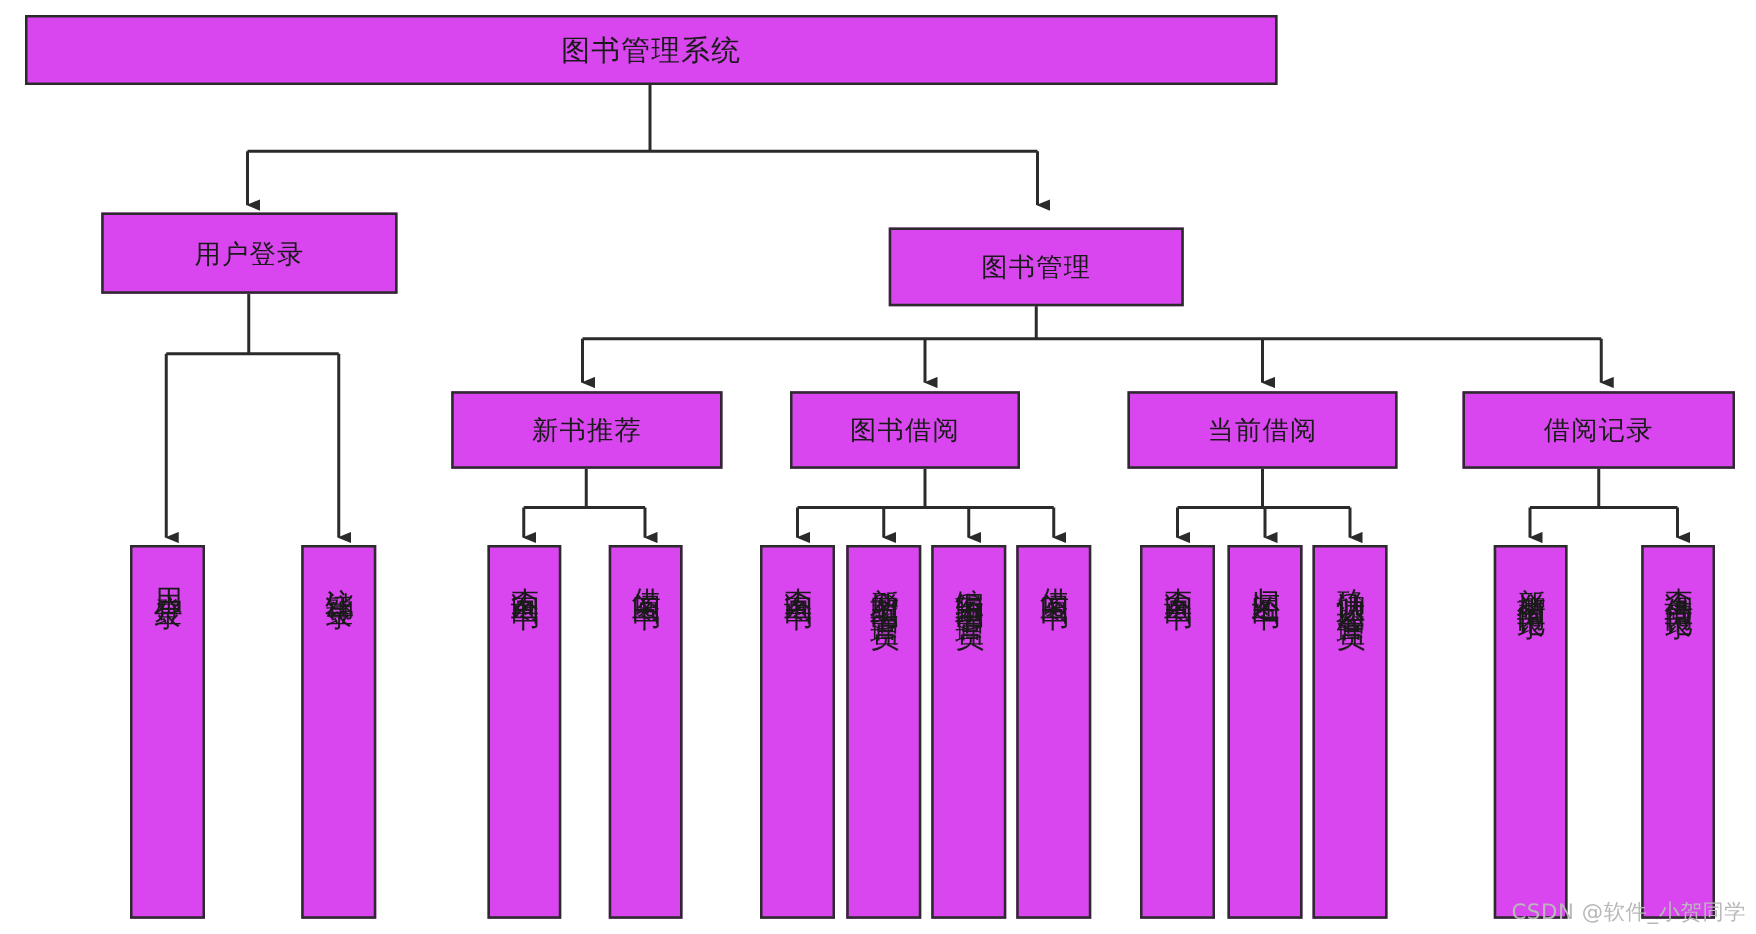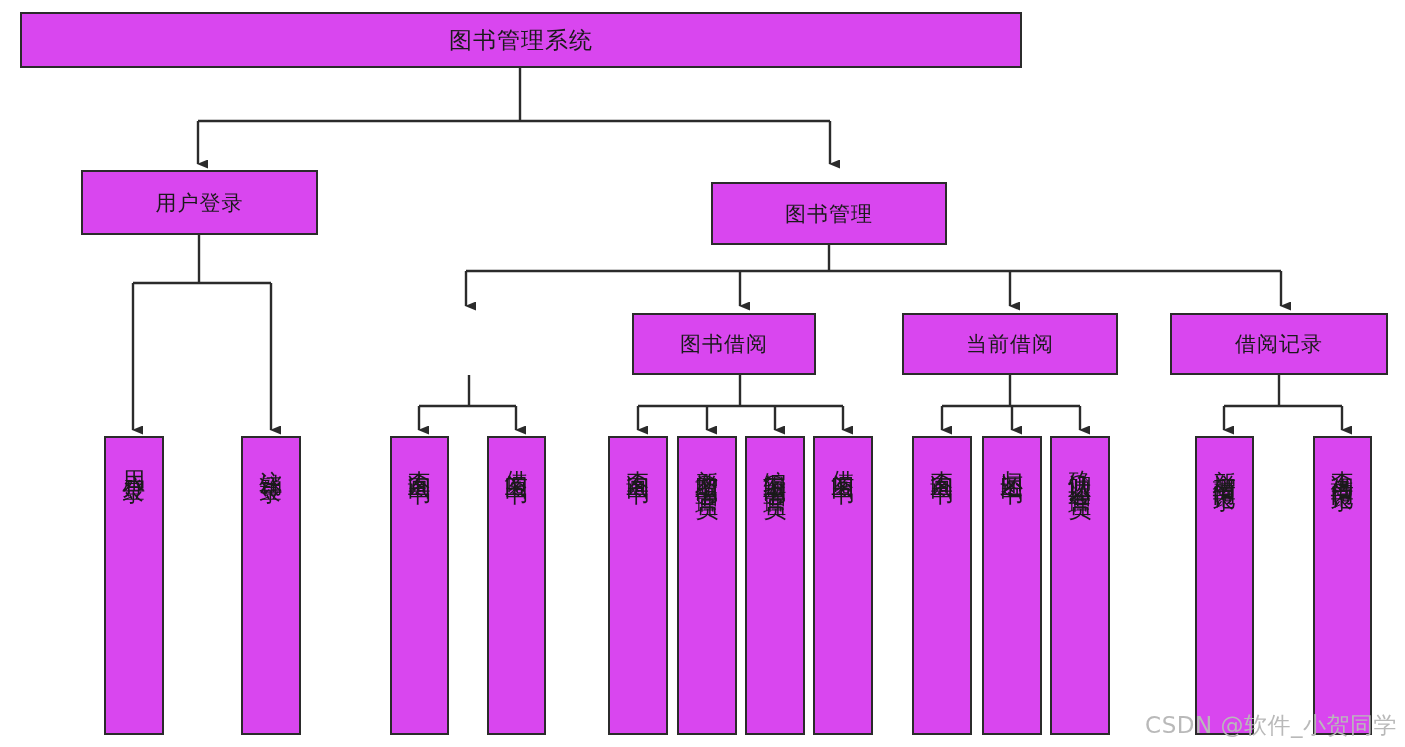--- a/index.html
+++ b/index.html
@@ -57,21 +57,21 @@
     text-orientation: upright;
     line-height: 1.06;
     letter-spacing: 4px;
     white-space: nowrap;
     display: block;
   }
   .watermark {
     position: absolute;
     right: 8px;
     bottom: 6px;
-    font-size: 23px;
+    font-size: 17px;
     color: #b9b9b9;
     letter-spacing: 0.5px;
     white-space: nowrap;
   }
 </style>
 </head>
 <body>
 
 <div id="canvas">
 
@@ -129,20 +129,23 @@
     <span>图书管理系统</span>
   </div>
 
   <div class="node node-l1" style="left:81px; top:170px; width:237px; height:65px;">
     <span>用户登录</span>
   </div>
   <div class="node node-l1" style="left:711px; top:170px; width:236px; height:63px;margin-top:12px;">
     <span>图书管理</span>
   </div>
 
+  <div class="node node-l2" style="left:361px; top:313px; width:217px; height:62px;">
+    <span>新书推荐</span>
+  </div>
   <div class="node node-l2" style="left:632px; top:313px; width:184px; height:62px;">
     <span>图书借阅</span>
   </div>
   <div class="node node-l2" style="left:902px; top:313px; width:216px; height:62px;text-align:right;">
     <span>当前借阅</span>
   </div>
   <div class="node node-l2" style="left:1170px; top:313px; width:218px; height:62px;">
     <span>借阅记录</span>
   </div>
 

